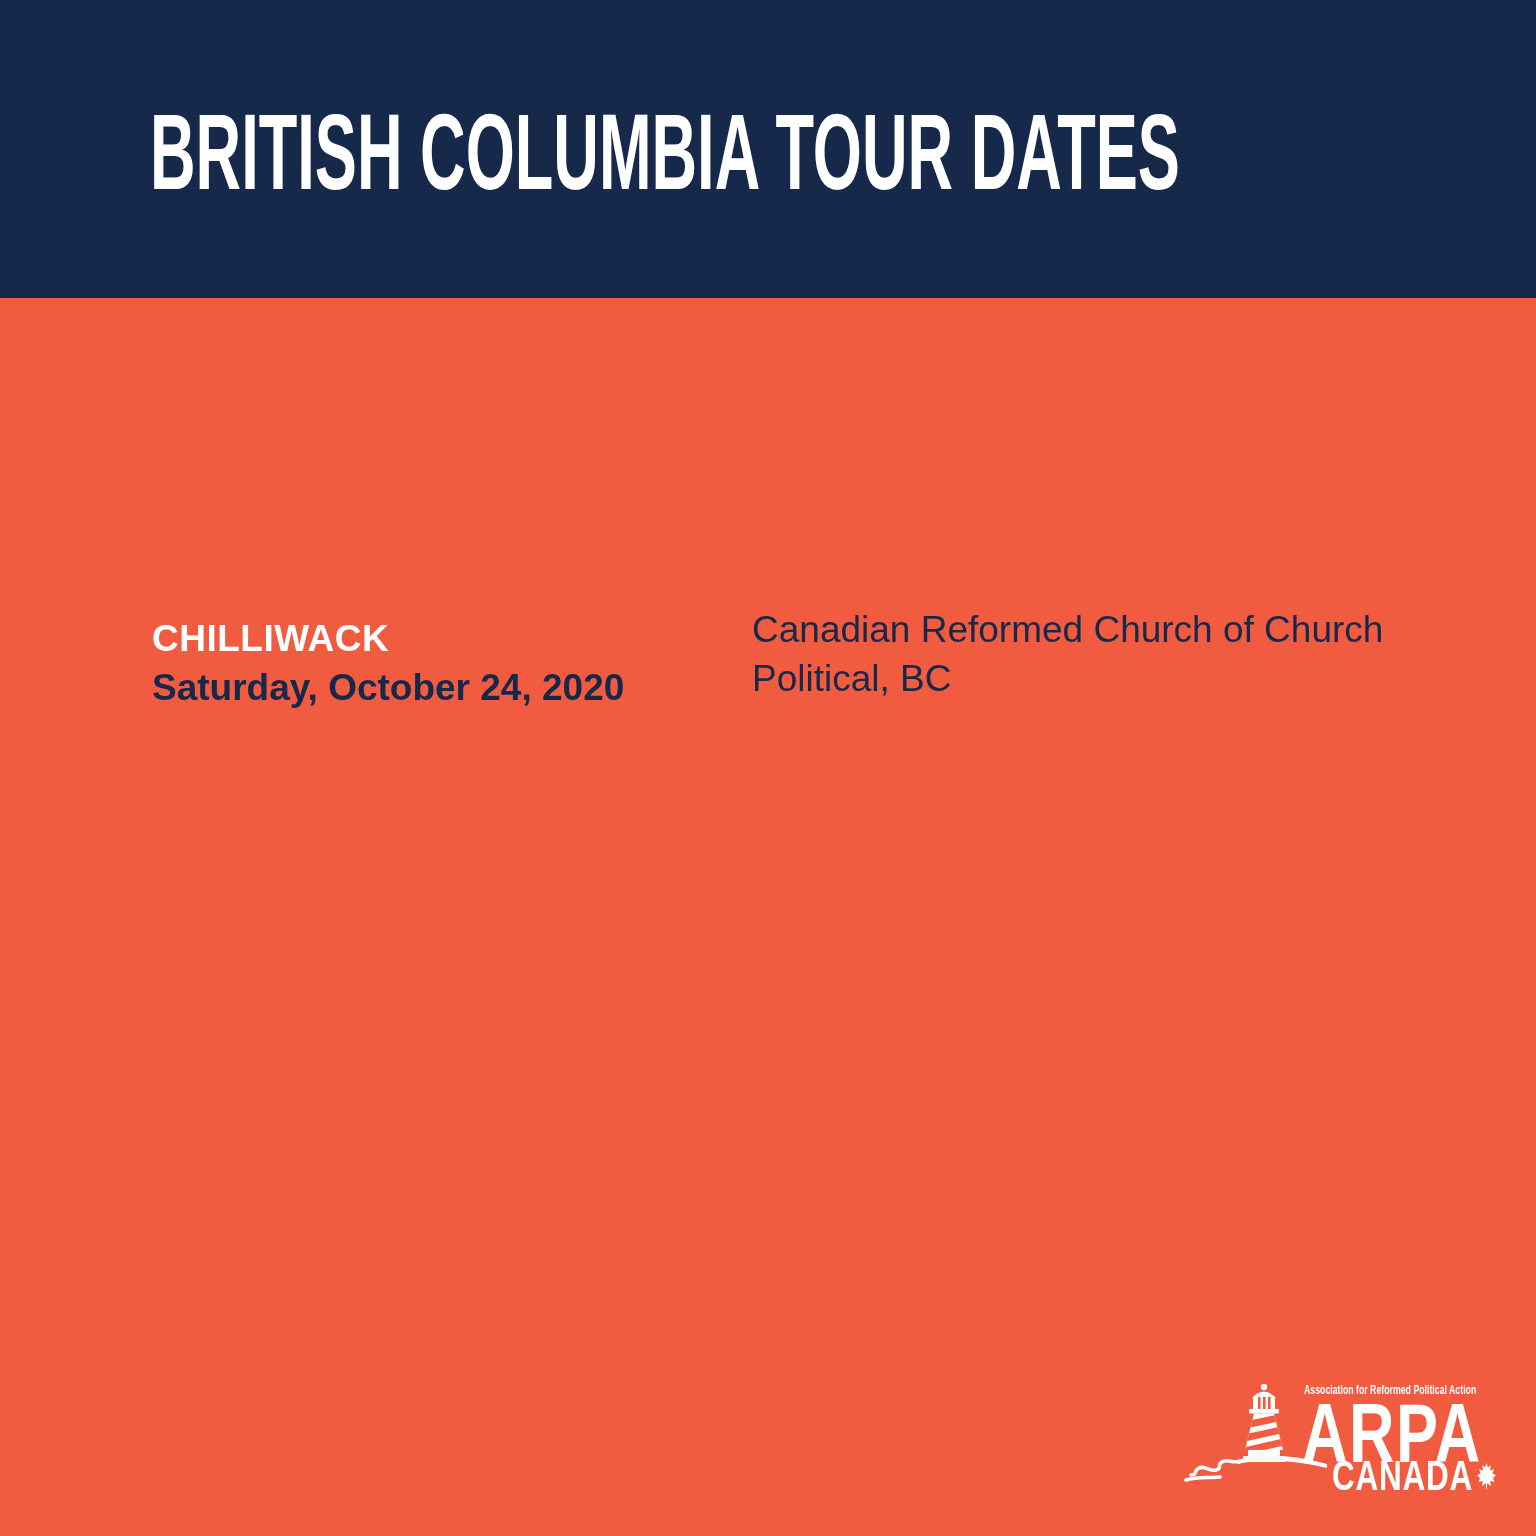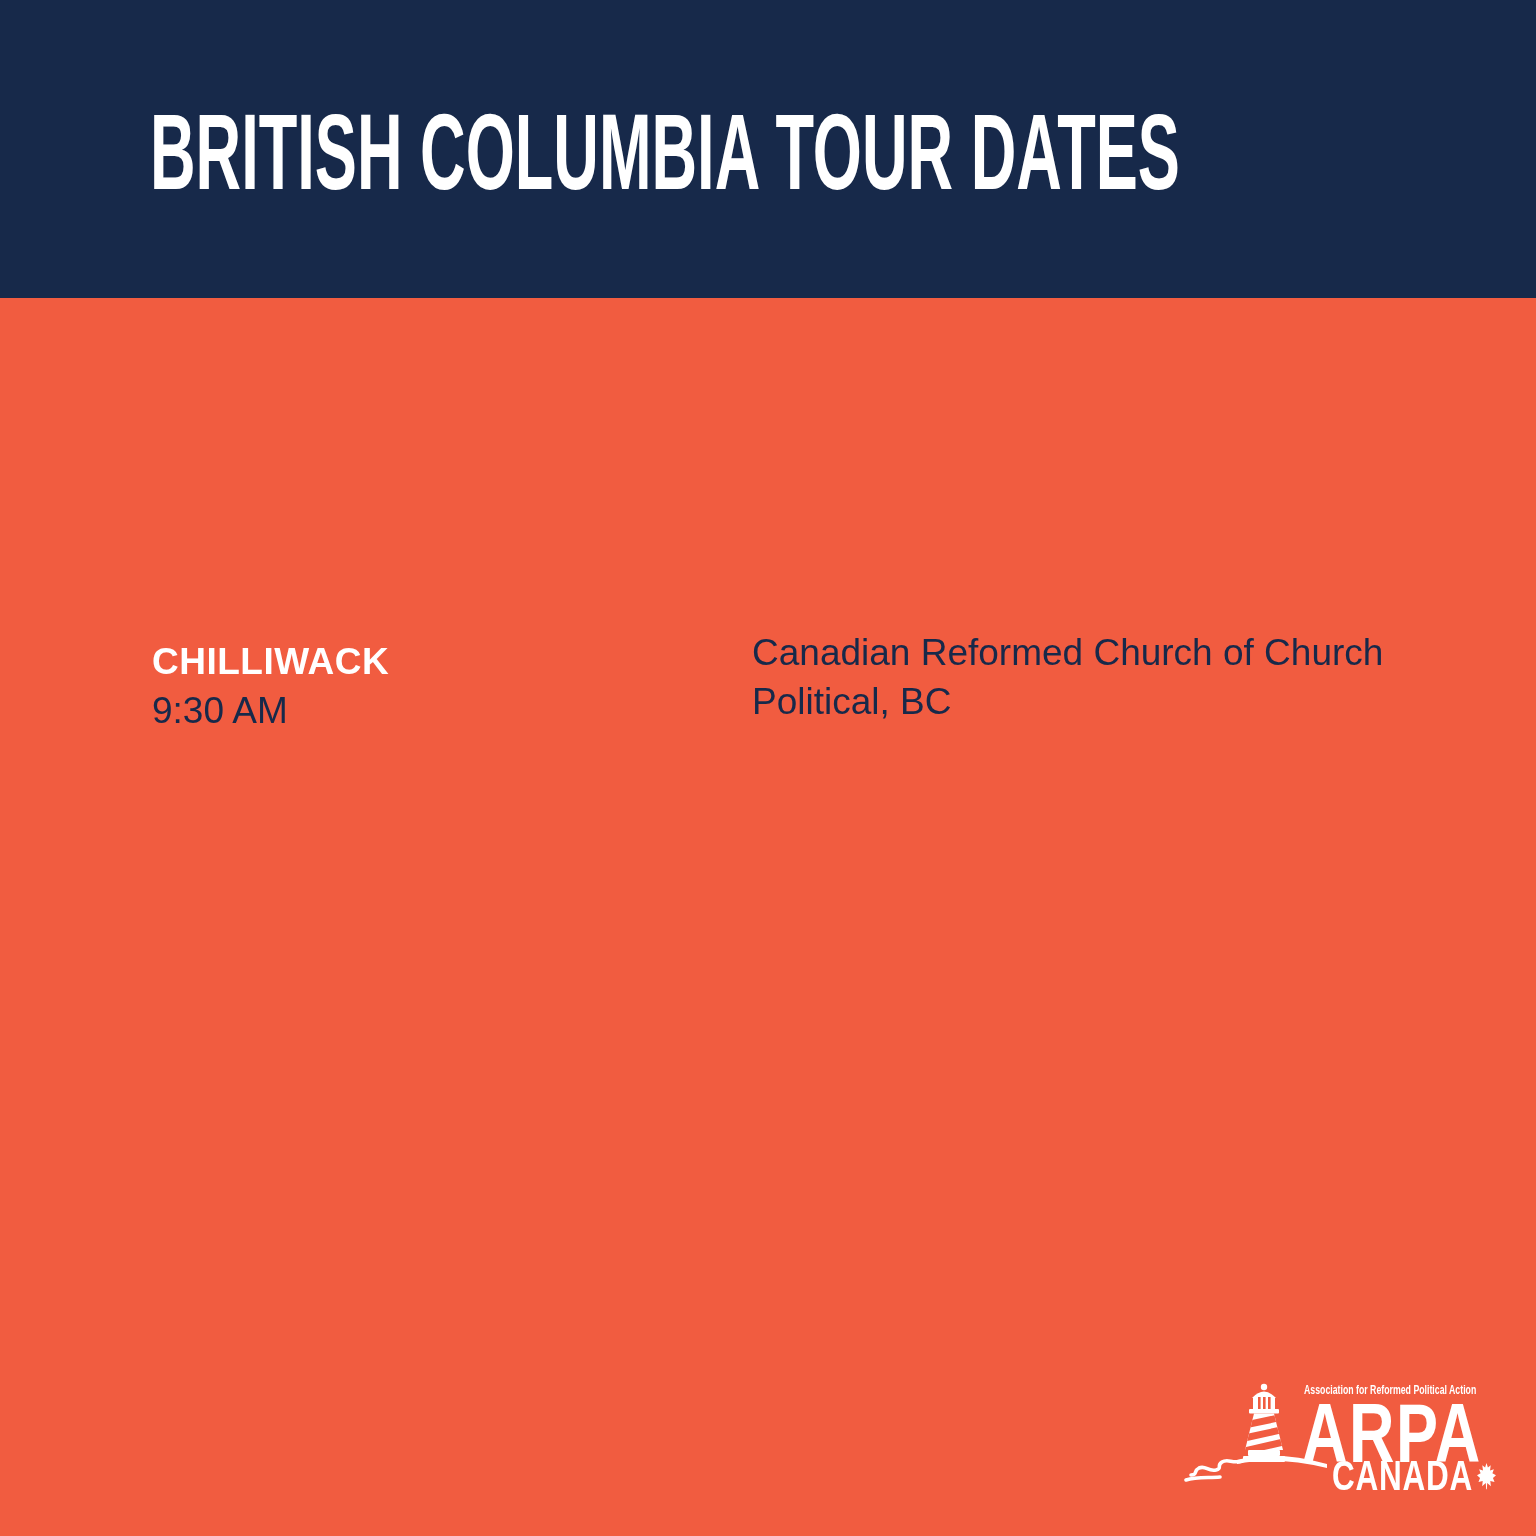--- a/index.html
+++ b/index.html
@@ -43,21 +43,21 @@
     transform-origin:0 0;
   }
   
   .events{ position:absolute; inset:0; }
   .event{
     position:absolute;
     left:152px;
     right:60px;
   }
   .event--1{ top:410px; }
-  .event--2{ top:628px; }
+  .event--2{ top:605px; }
   .event--2 .event-schedule{ padding-top:9px; }
   .event-schedule{
     font-size:37px;
     line-height:49px;
     color:var(--navy);
   }
   .event-city{
     color:var(--white);
     font-weight:bold;
     letter-spacing:0.5px;
@@ -147,21 +147,21 @@
   <header class="header-band">
     <h1 class="page-title">BRITISH COLUMBIA TOUR DATES</h1>
   </header>
 
   <section class="events">
 
 
     <article class="event event--2">
       <div class="event-schedule">
         <div class="event-city">CHILLIWACK</div>
-        <div class="event-time">9:30 AM</div>
+        <div class="event-date">Saturday, October 24, 2020</div>
       </div>
       <div class="event-venue">
         <div>Canadian Reformed Church of Church</div>
         <div>Political, BC</div>
       </div>
     </article>
 
   </section>
 
   <div class="arpa-logo">

